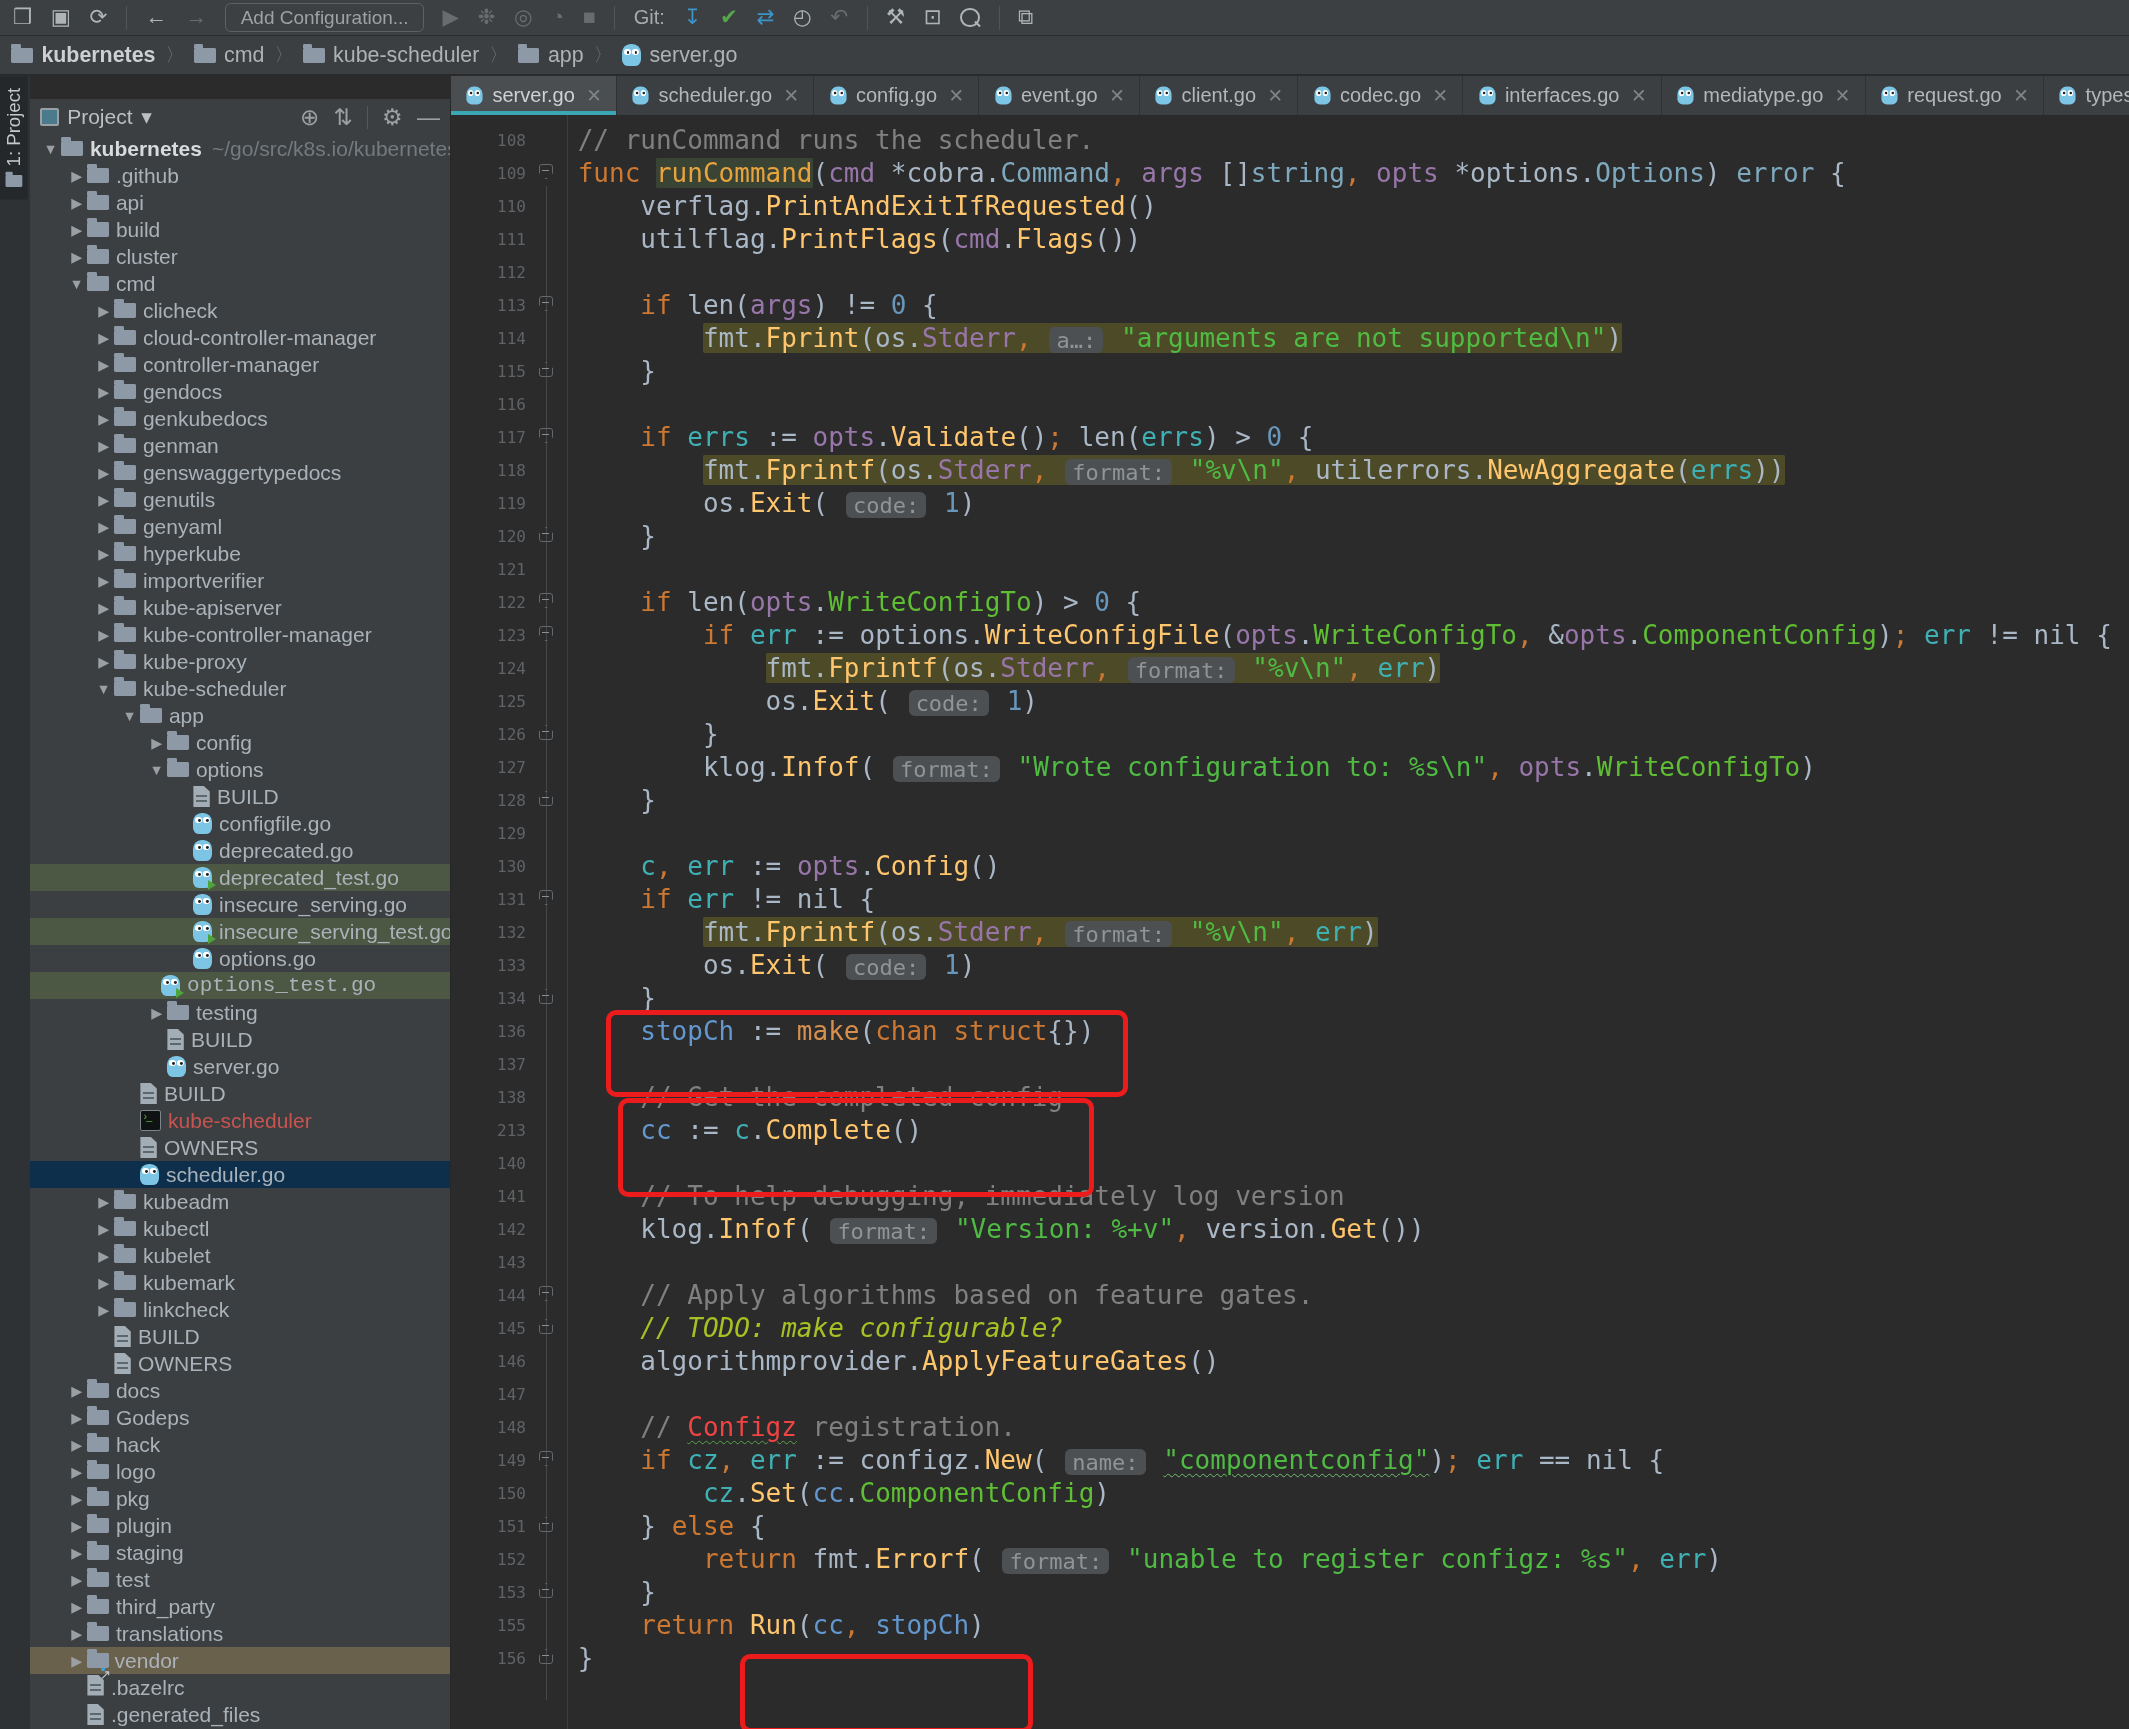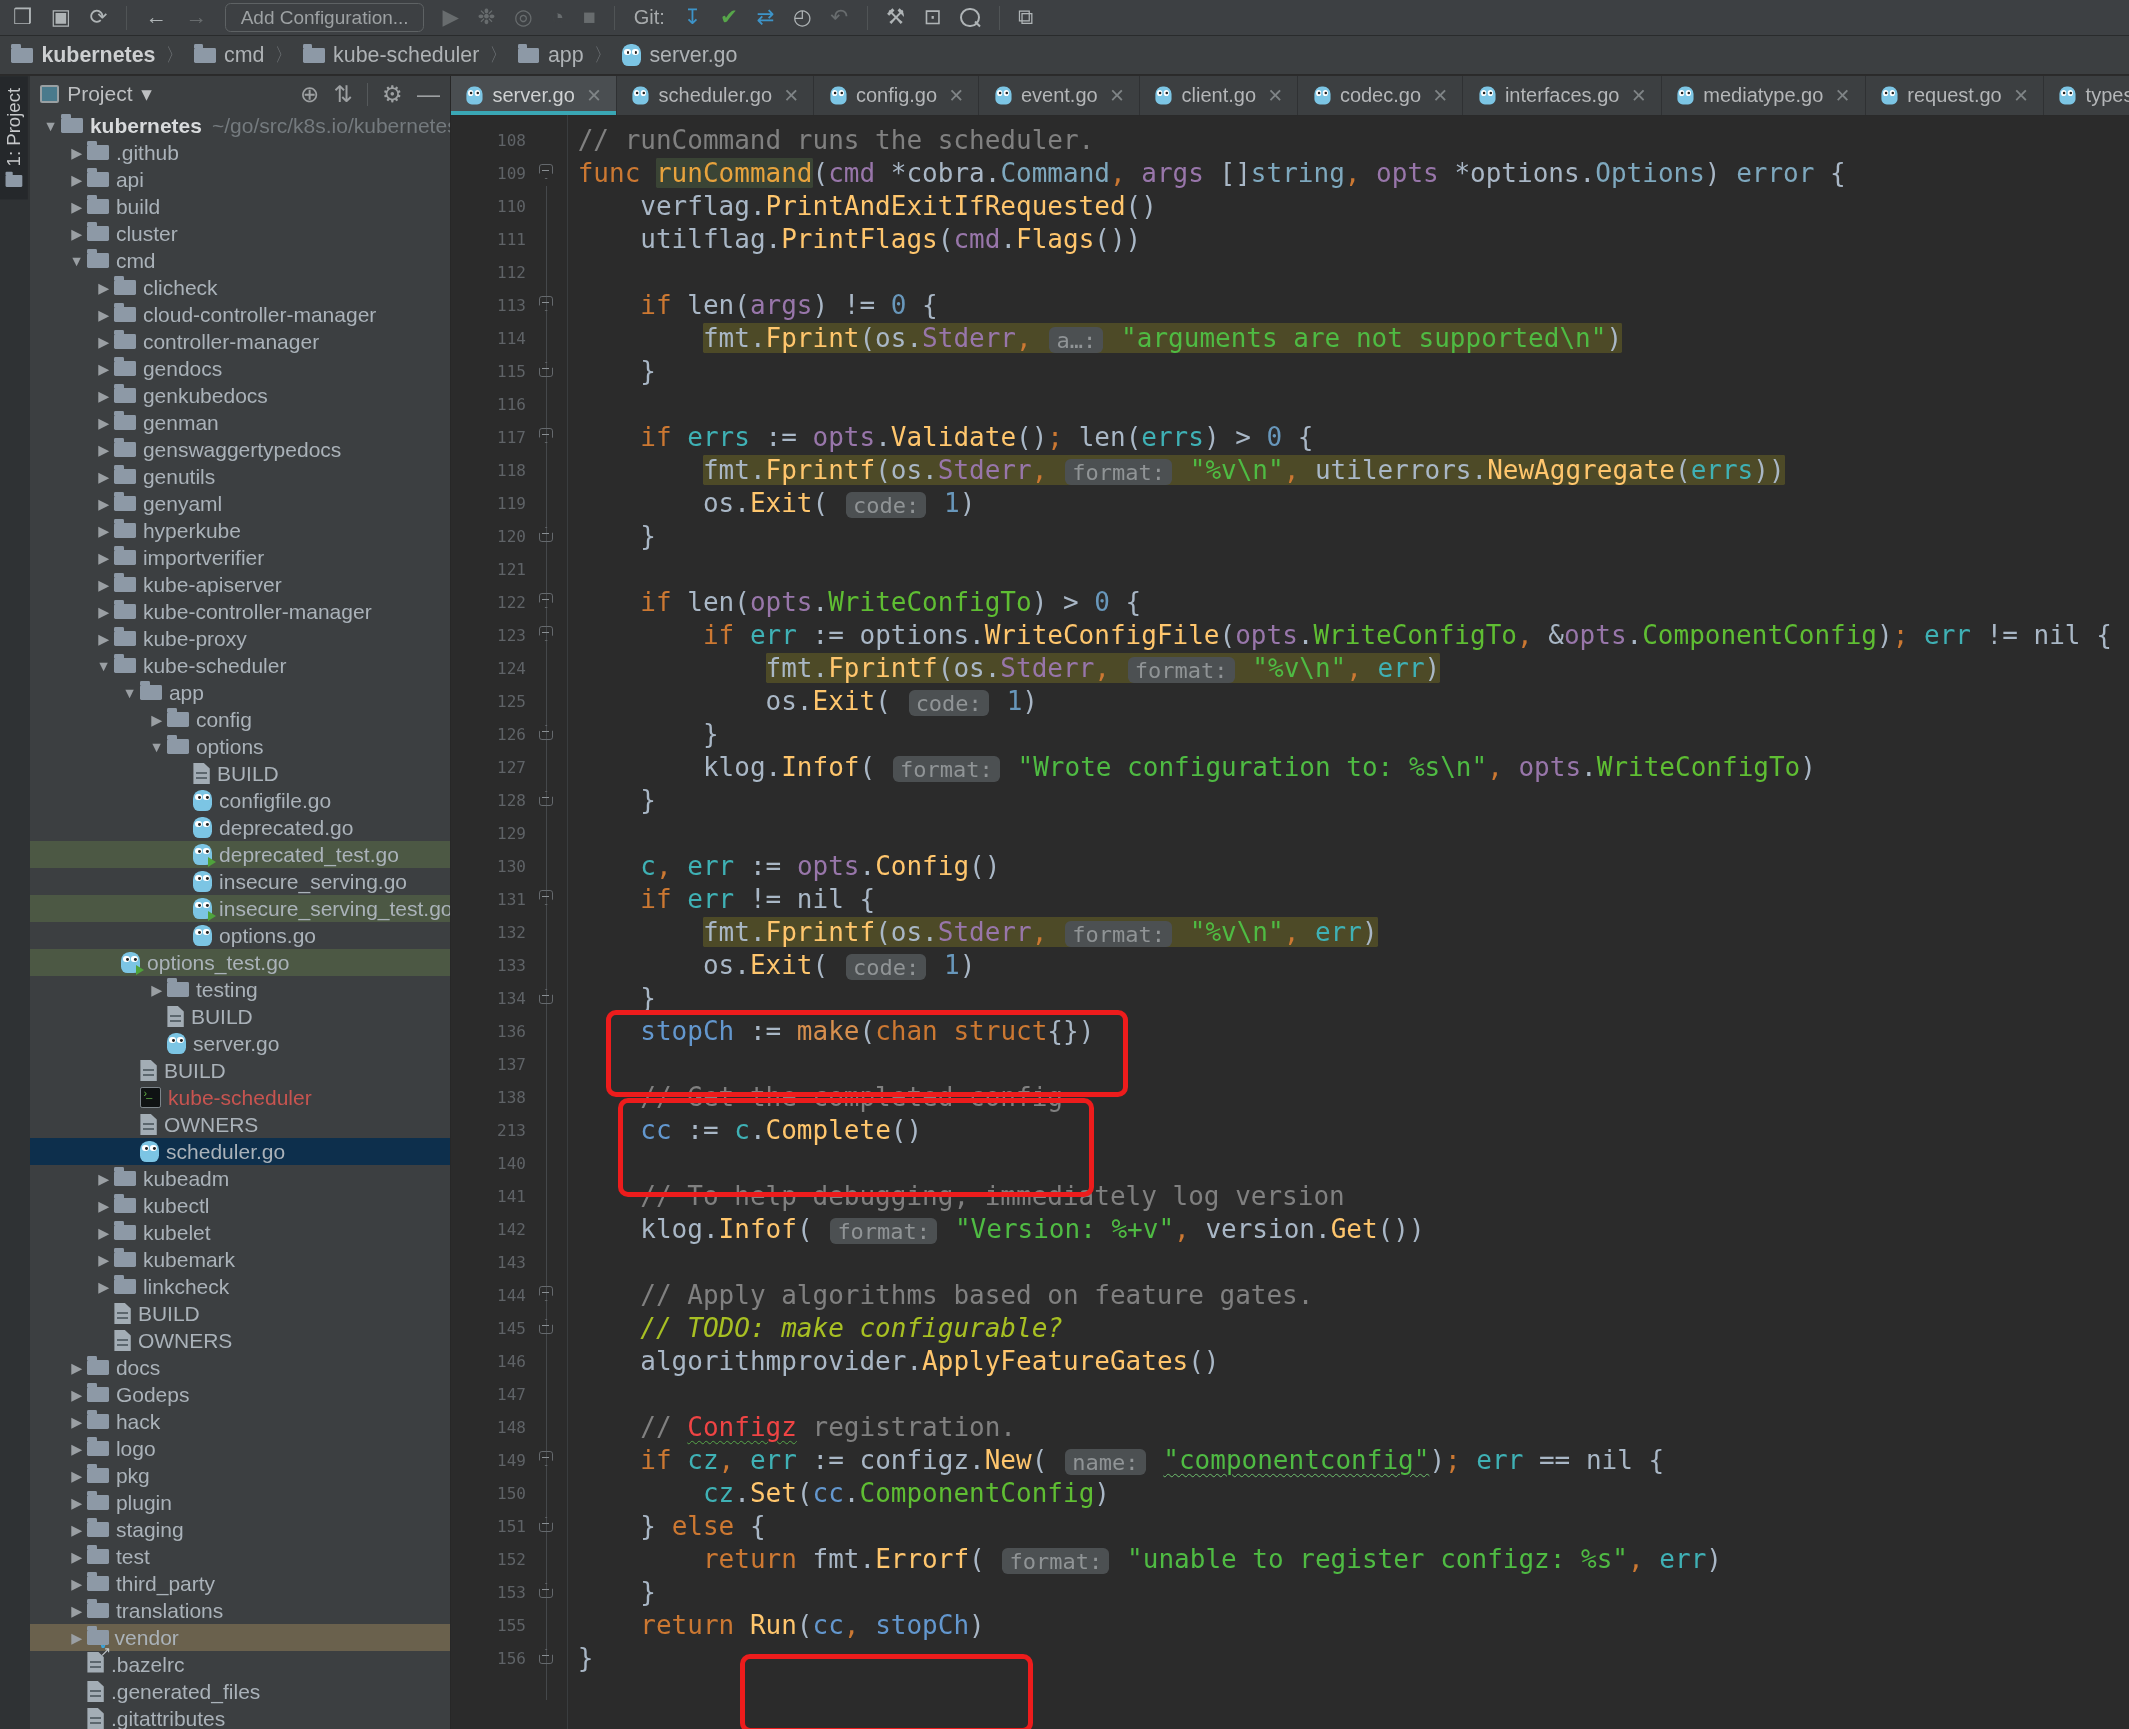--- a/index.html
+++ b/index.html
@@ -23,21 +23,21 @@
   .crumb{display:flex;align-items:center;gap:8.6px;}
   .crumb.bold{font-weight:bold;color:#CDCFD1;}
   .crumb-sep{color:#6E7275;font-size:18.6px;}
   
   .main{position:absolute;left:0;top:76px;width:100%;height:1654px;display:flex;}
   .stripe{width:30px;background:#2F3234;flex:none;}
   .stripe-btn{margin-top:0;background:#25282B;writing-mode:vertical-rl;transform:rotate(180deg);
               display:flex;align-items:center;gap:7.1px;padding:11.4px 2.9px;color:#C6C8CA;font-size:18.6px;}
   .stripe-btn .folder{transform:rotate(180deg);} 
   
-  .project{width:420px;flex:none;background:#3C3F41;border-right:0.7px solid #272727;display:flex;flex-direction:column;overflow:hidden;}
+  .project{width:420px;flex:none;background:#3C3F41;border-right:0.7px solid #272727;display:flex;flex-direction:column;overflow:hidden;margin-top:23px;}
   .proj-header{height:36px;flex:none;display:flex;align-items:center;gap:8.6px;padding:0 10px;color:#BDBFC1;font-size:21px;}
   .proj-ico{width:18.6px;height:18.6px;background:#4A7A8C;border:2.1px solid #9AA0A3;border-radius:2.1px;box-sizing:border-box;}
   .ph-right{margin-left:auto;display:flex;align-items:center;gap:14.3px;color:#9DA0A2;font-size:23px;}
   .ph-sep{width:0.7px;height:23px;background:#55595B;}
   .tree{flex:1;position:relative;overflow:hidden;font-size:21px;}
   .trow{height:27px;display:flex;align-items:center;white-space:nowrap;}
   .trow .ar{width:21.4px;flex:none;text-align:center;color:#9A9FA3;font-size:14.3px;}
   .trow .lbl{margin-left:7.1px;color:#AAB2B9;}
   .trow .lbl.red{color:#C75450;}
   .trow .lbl.boldw{font-weight:bold;color:#D8DADC;}
@@ -325,21 +325,21 @@
             <span class="gopher">
               <i class="tb"></i>
             </span>
             <span class="lbl">insecure_serving_test.go</span>
           </div>
           <div class="trow" style="padding-left: 142px;">
             <span class="ar"></span>
             <span class="gopher"></span>
             <span class="lbl">options.go</span>
           </div>
-          <div class="trow bg-green" style="padding-left: 70px;">
+          <div class="trow bg-green" style="padding-left: 110px; font-family: Liberation Mono, monospace;">
             <span class="ar"></span>
             <span class="gopher">
               <i class="tb"></i>
             </span>
             <span class="lbl">options_test.go</span>
           </div>
           <div class="trow" style="padding-left: 116px;">
             <span class="ar">▶</span>
             <span class="folder"></span>
             <span class="lbl">testing</span>

